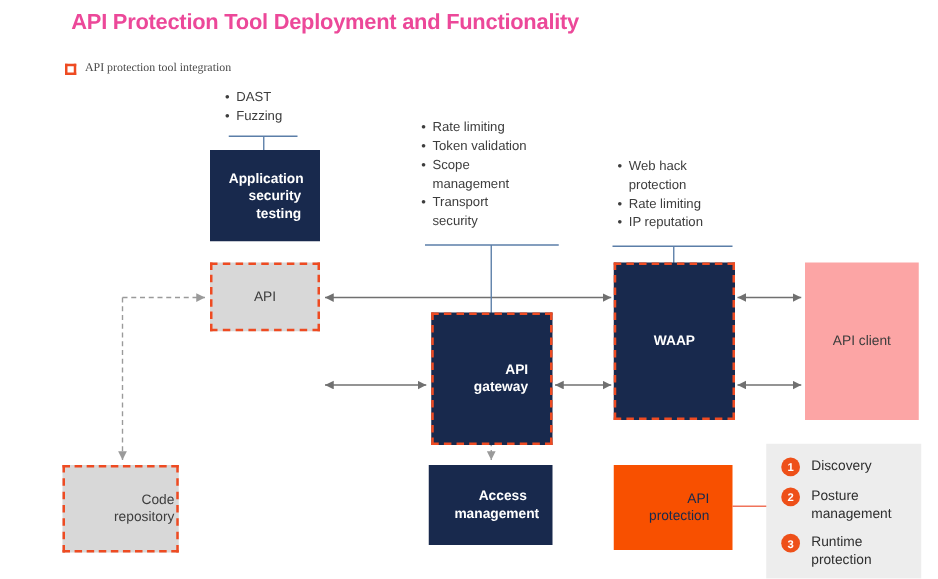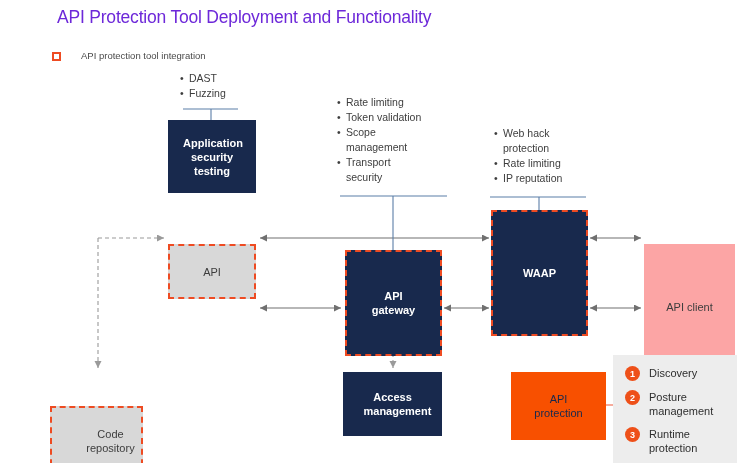--- a/index.html
+++ b/index.html
@@ -2,39 +2,39 @@
 <html><head>
 <meta charset="utf-8">
 <style>
   html,body{margin:0;padding:0;background:#fff;}
   .canvas{
     position:relative;width:750px;height:463px;background:#ffffff;
     font-family:"Liberation Sans", sans-serif;overflow:hidden;
   }
   .title{
     position:absolute;left:57px;top:7px;margin:0;
-    font-size:17.5px;font-weight:normal;color:#6d28d9;letter-spacing:-0.2px;
+    font-size:17.5px;font-weight:bold;color:#ec4899;letter-spacing:-0.2px;
   }
-  .legend{position:absolute;left:52px;top:50px;display:flex;align-items:flex-end;gap:20px;}
+  .legend{position:absolute;left:52px;top:50px;display:flex;align-items:flex-end;gap:7px;font-family:Liberation Serif, serif;}
   .legend-icon{
     width:9px;height:9px;border:2px dashed #ee4b22;display:inline-block;box-sizing:border-box;
   }
   .legend-label{font-size:9.5px;color:#4a4a4a;}
 
   svg.wires{position:absolute;left:0;top:0;z-index:1;}
 
   .node{
     position:absolute;z-index:2;display:flex;align-items:center;justify-content:center;
-    box-sizing:border-box;text-align:center;font-size:11px;line-height:14px;
+    box-sizing:border-box;text-align:right;font-size:11px;line-height:14px;
   }
   .node .lbl{display:inline-block;max-width:58px;}
   .navy{background:#18294d;color:#ffffff;font-weight:bold;}
-  .gray{background:#d8d8d8;color:#3d3d3d;margin-top:34px;}
+  .gray{background:#d8d8d8;color:#3d3d3d;}
   .dashed{border:2px dashed #ee4b22;}
-  .orange{background:#f85000;color:#18294d;font-weight:normal;margin-left:20px;}
+  .orange{background:#f85000;color:#18294d;font-weight:normal;}
 
   .bullets{position:absolute;z-index:2;font-size:10.5px;line-height:15px;color:#3d3d3d;}
   .bullet-item{display:flex;}
   .bullet-item::before{content:"\2022";width:9px;flex:0 0 9px;color:#3d3d3d;}
   .bullet-item .btxt{display:inline-block;max-width:76px;}
 
   .panel{
     position:absolute;left:613px;top:355px;width:124px;height:108px;background:#ededed;z-index:2;
     box-sizing:border-box;padding:11px 10px 0 12px;display:flex;flex-direction:column;gap:9px;
   }

